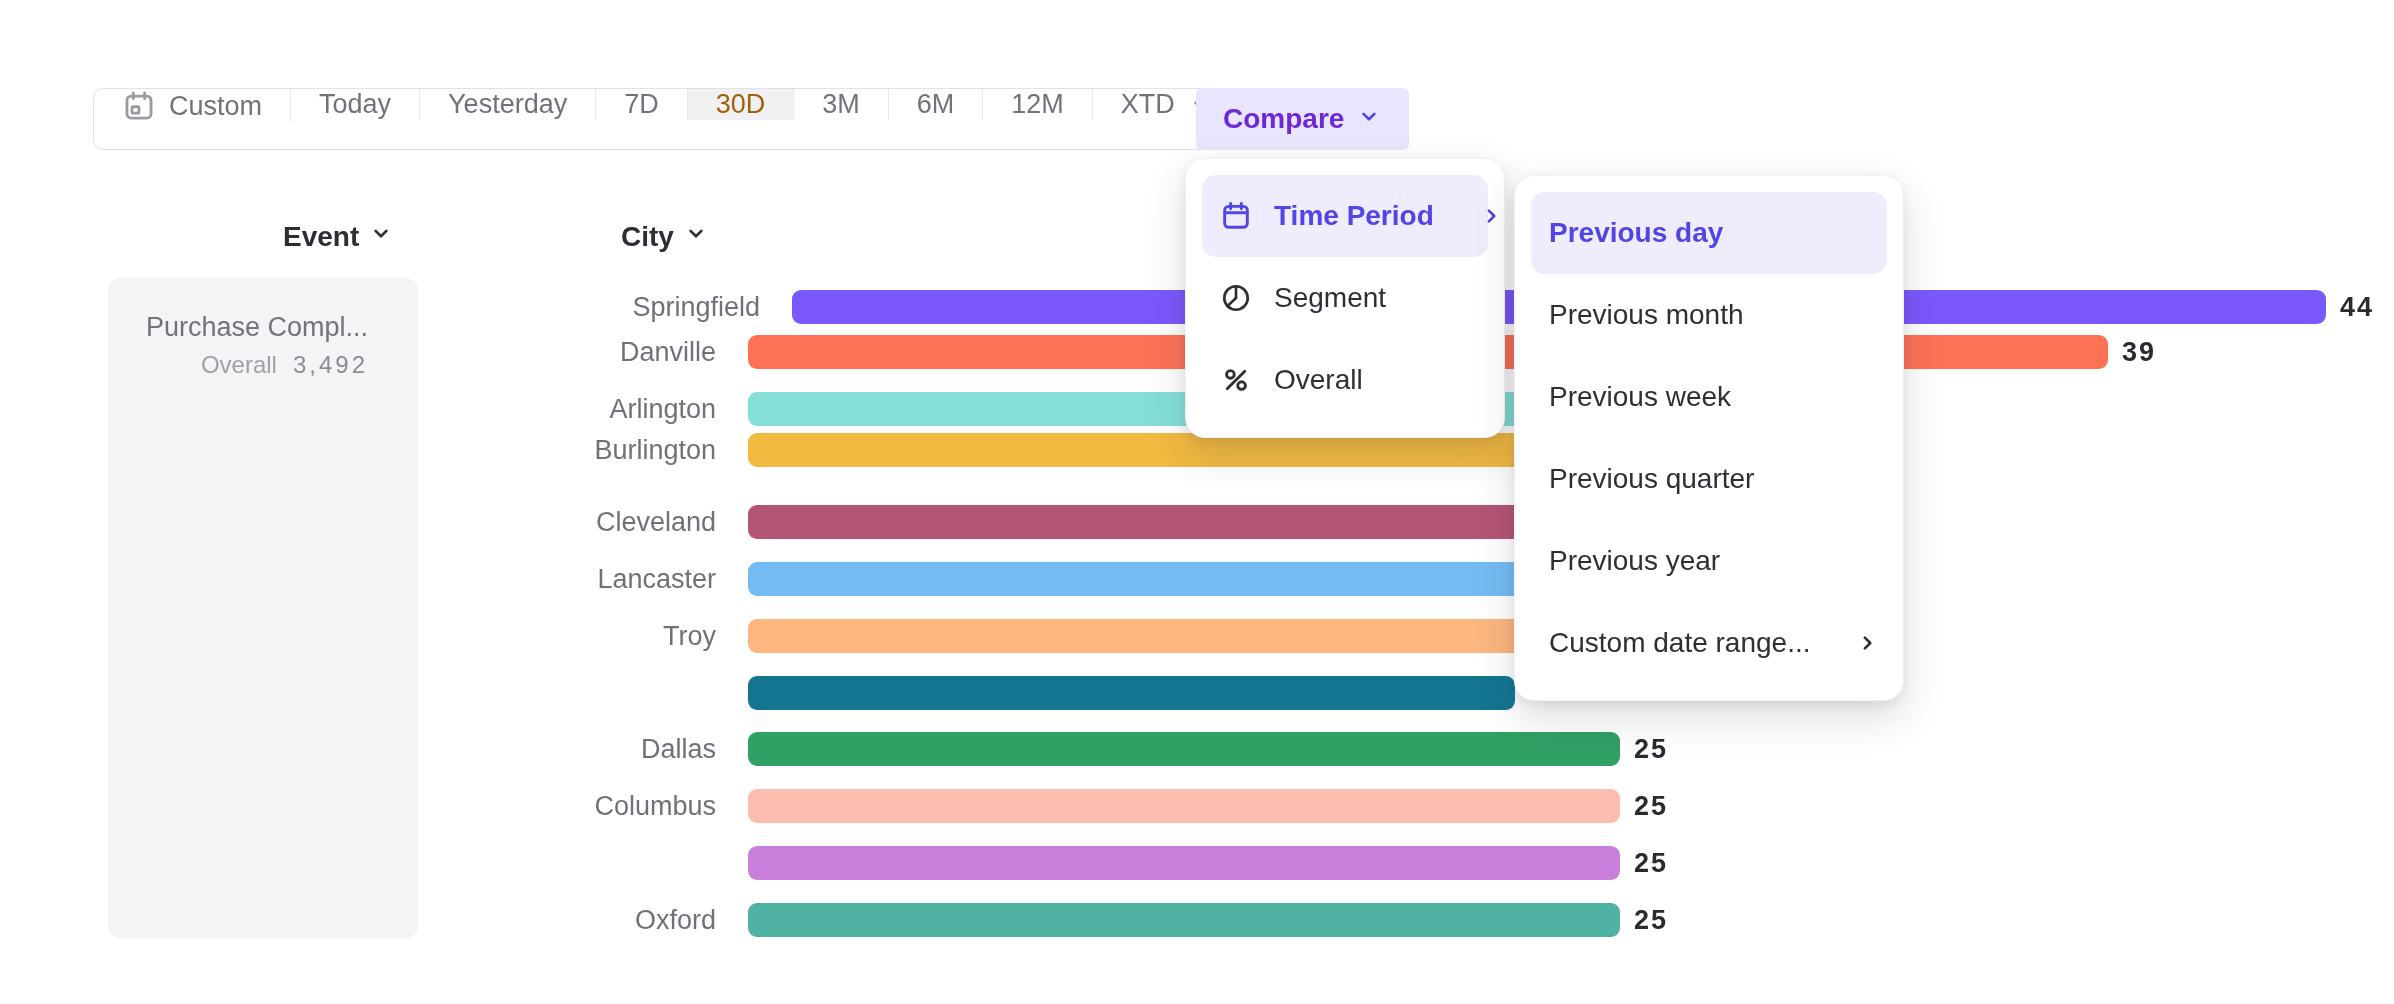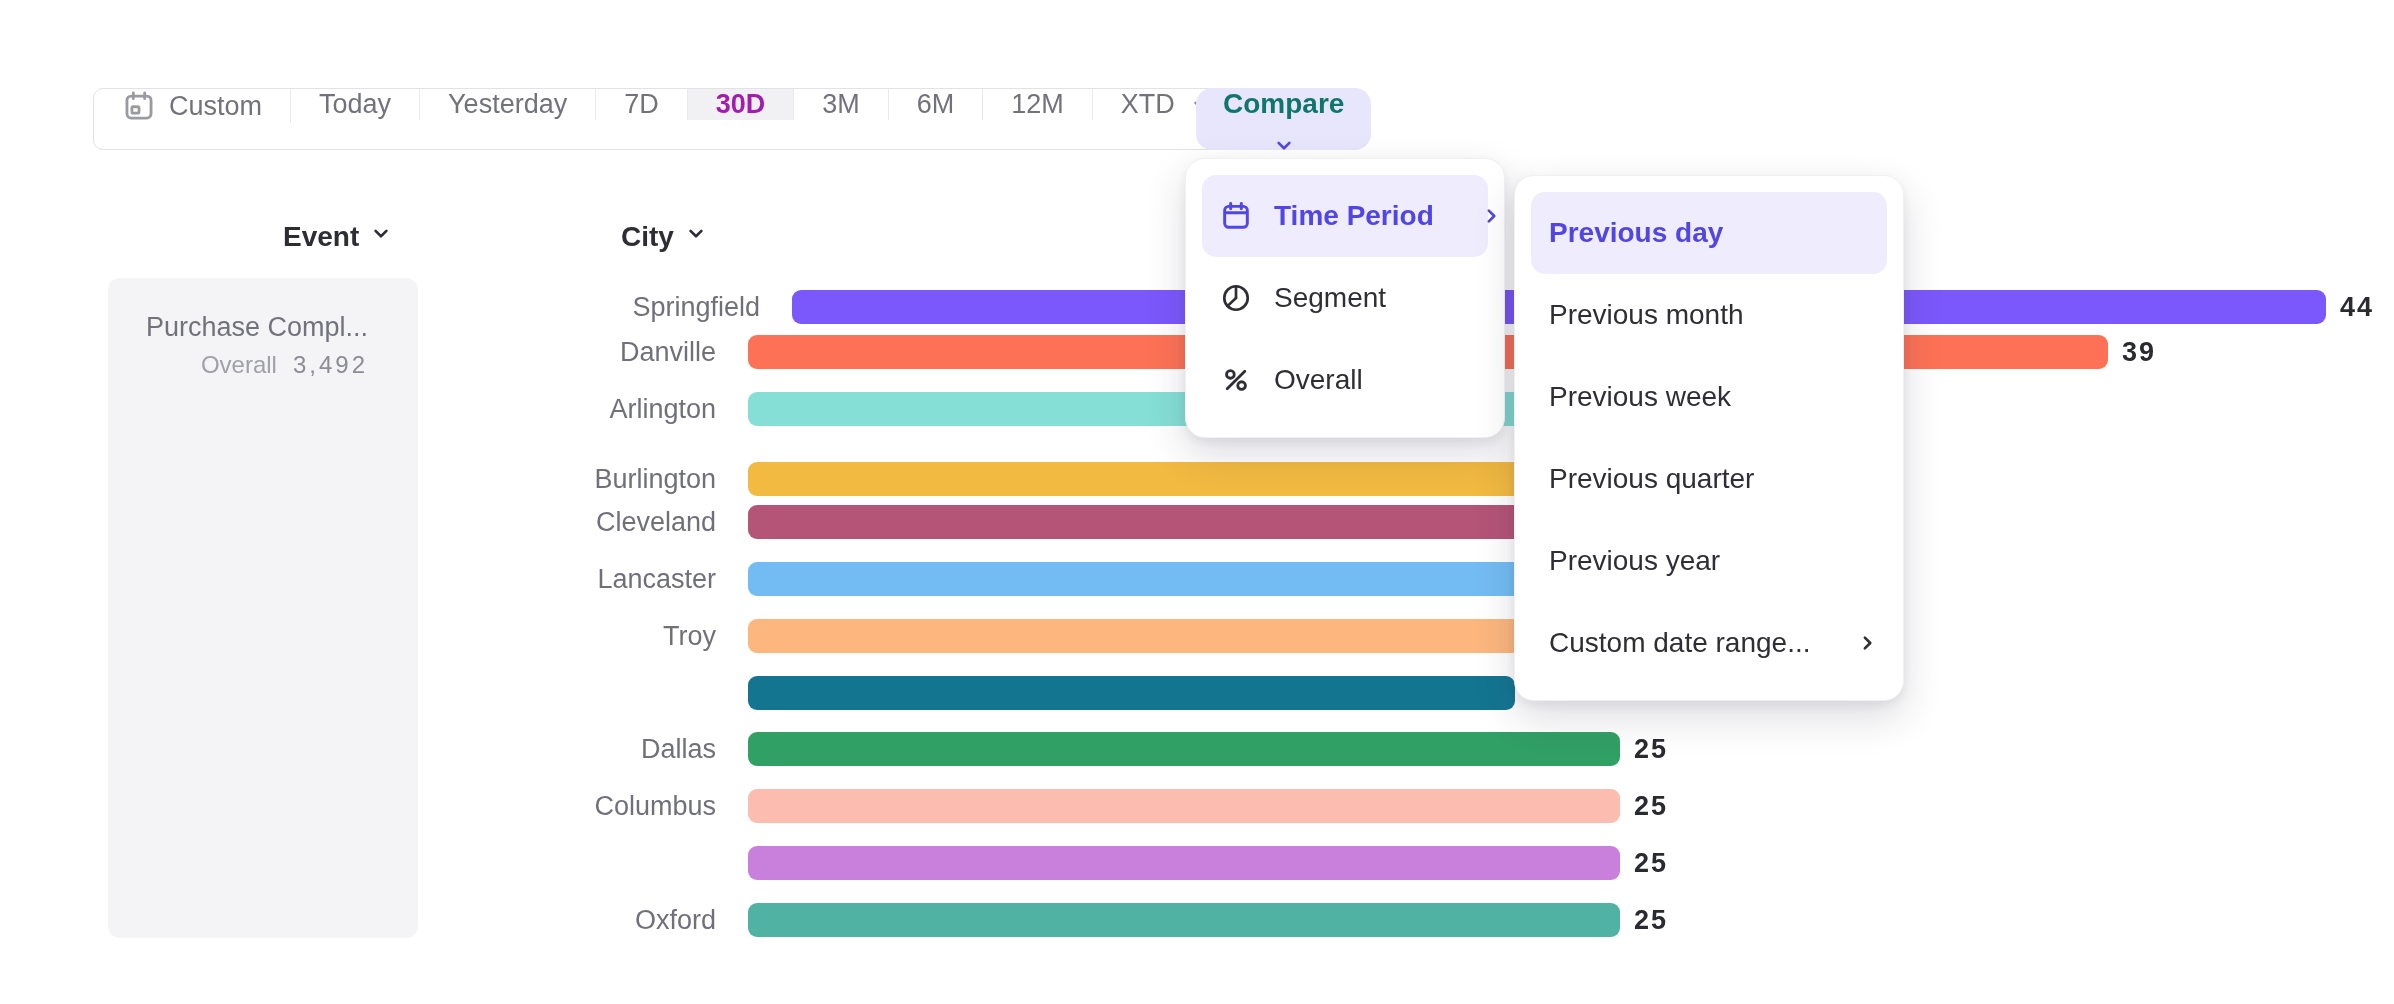--- a/index.html
+++ b/index.html
@@ -7,27 +7,27 @@
               font-family:"Liberation Sans", sans-serif; }
   body { position:relative; }
 
   
   .toolbar { position:absolute; left:93px; top:88px; height:62px; display:inline-flex;
              align-items:flex-start; border:1px solid #e2e2e6; border-radius:10px;
              background:#fff; overflow:hidden; }
   .tb-item { display:flex; align-items:center; gap:13px; padding:0 28px; font-size:27px;
              color:#72727c; border-right:1px solid #e9e9ed; cursor:pointer; white-space:nowrap; }
   .tb-item:last-child { border-right:none; }
-  .tb-item.selected { background:#f1f1f4; color:#a21caf; font-weight:700; }
+  .tb-item.selected { background:#f1f1f4; color:#a16207; font-weight:400; }
   .tb-item svg { display:block; }
 
   .compare-btn { position:absolute; left:1196px; top:88px; height:62px; display:flex;
                  align-items:center; gap:12px; padding:0 27px; background:#e8e6fc;
-                 border-radius:16px; color:#0f766e; font-size:28px; font-weight:700;
-                 cursor:pointer;flex-direction:column; }
+                 border-radius:6px; color:#6d28d9; font-size:28px; font-weight:700;
+                 cursor:pointer; }
 
   
   .sec-header { position:absolute; top:220px; display:flex; align-items:center; gap:9px;
                 font-size:28px; font-weight:700; color:#2d2d34; cursor:pointer; }
   #event-header { left:283px; }
   #city-header  { left:621px; }
 
   
   .event-card { position:absolute; left:108px; top:278px; width:310px; height:660px;
                 background:#f4f4f6; border-radius:12px; padding:32px 50px 0 0;
@@ -141,21 +141,21 @@
     </div>
     <div class="chart-row" style="top: 335px;">
       <div class="row-label">Danville</div>
       <div class="bar" style="width: 1360px; background: rgb(253, 114, 87);"></div>
       <div class="row-value" style="left: 2122px;">39</div>
     </div>
     <div class="chart-row" style="top: 392px;">
       <div class="row-label">Arlington</div>
       <div class="bar" style="width: 1116px; background: rgb(133, 223, 214);"></div>
     </div>
-    <div class="chart-row" style="top: 462px;">
+    <div class="chart-row" style="top: 433px;">
       <div class="row-label">Burlington</div>
       <div class="bar" style="width: 1081px; background: rgb(242, 186, 65);"></div>
     </div>
     <div class="chart-row" style="top: 505px;">
       <div class="row-label">Cleveland</div>
       <div class="bar" style="width: 1046px; background: rgb(180, 84, 118);"></div>
     </div>
     <div class="chart-row" style="top: 562px;">
       <div class="row-label">Lancaster</div>
       <div class="bar" style="width: 1011px; background: rgb(115, 188, 243);"></div>

